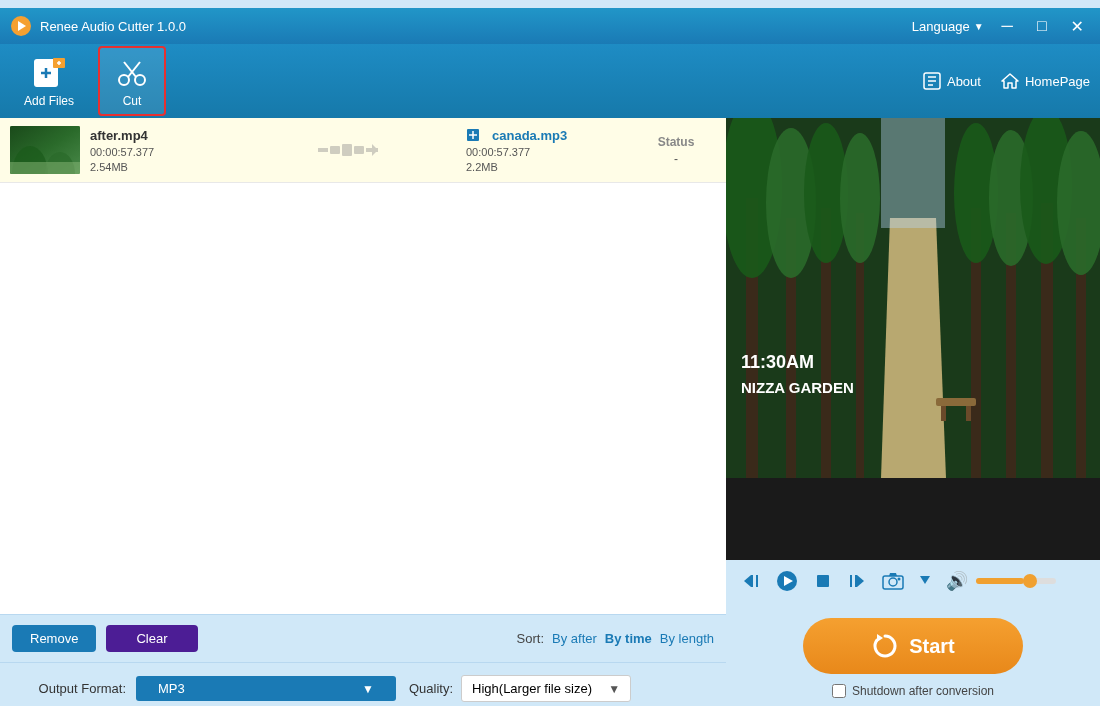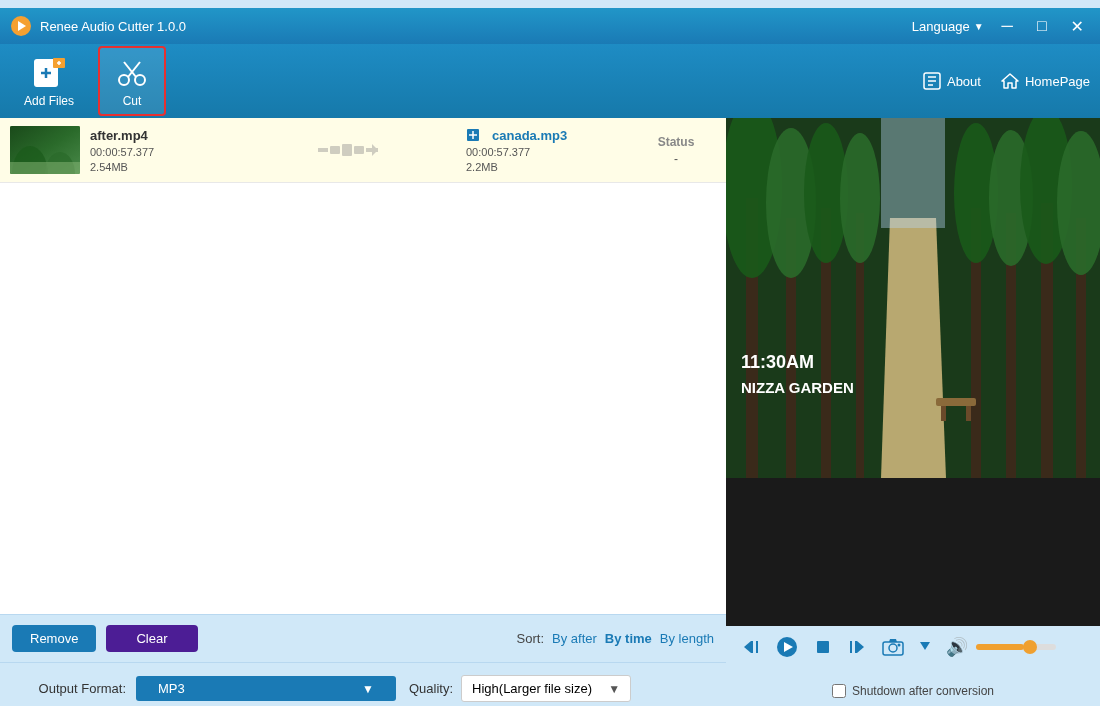--- a/index.html
+++ b/index.html
@@ -596,19 +596,26 @@
         </svg>
       </span>
       <span style="margin-left:8px; color:#555; font-size:18px;">🔊</span>
       <div class="volume-slider">
         <div class="volume-fill"></div>
         <div class="volume-thumb"></div>
       </div>
     </div>
 
     <div class="start-area">
+      <button class="start-btn">
+        <svg width="28" height="28" viewBox="0 0 28 28">
+          <path d="M14,4 A10,10 0 1,1 6,8" fill="none" stroke="white" stroke-width="3" stroke-linecap="round"></path>
+          <polygon points="6,2 6,10 12,6" fill="white"></polygon>
+        </svg>
+        <span>Start</span>
+      </button>
       <div class="shutdown-row">
         <input type="checkbox" class="checkbox" style="">
         <span>Shutdown after conversion</span>
       </div>
     </div>
   </div>
 </div>
 
 </body></html>

